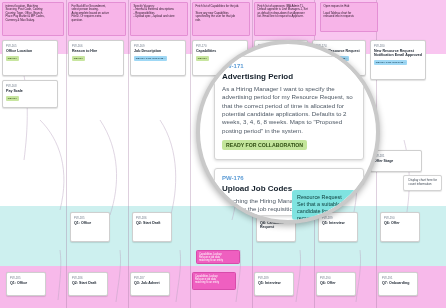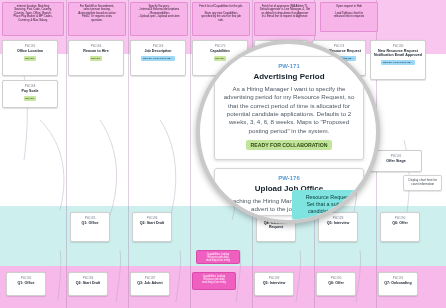--- a/index.html
+++ b/index.html
@@ -1,18 +1,18 @@
 <!DOCTYPE html>
 <html><head>
 <meta charset="utf-8">
 <style>
   html,body{margin:0;padding:0;}
   body{width:446px;height:308px;overflow:hidden;background:#ffffff;
        font-family:"Liberation Sans",sans-serif;font-size:3.4px;color:#222;}
-  #canvas{position:relative;width:446px;height:308px;overflow:hidden;text-align:center;}
+  #canvas{position:relative;width:446px;height:308px;overflow:hidden;}
 
   
   .band{position:absolute;left:0;width:446px;}
   .band-pink{background:#f9c6f0;}
   .band-white{background:#ffffff;}
   .band-cyan{background:#cdf0ef;}
   .band-pink2{background:#f7b9ea;}
 
   
   .vline{position:absolute;top:0;height:308px;width:1px;background:rgba(160,120,160,.35);}
@@ -260,21 +260,21 @@
     <div class="inner">
       <div class="magcard" style="left:14px;top:12px;width:150px;height:104px;">
         <div class="pin">PW-171</div>
         <div class="ttl">Advertising Period</div>
         <div class="bdy">As a Hiring Manager I want to specify the advertising period for my Resource Request, so that the correct period of time is allocated for potential candidate applications. Defaults to 2 weeks, 3, 4, 6, 8 weeks. Maps to "Proposed posting period" in the system.</div>
         <span class="magchip magchip-green">READY FOR COLLABORATION</span>
       </div>
 
       <div class="magcard" style="left:14px;top:124px;width:150px;height:48px;">
         <div class="pin">PW-176</div>
-        <div class="ttl">Upload Job Office</div>
+        <div class="ttl">Upload Job Codes</div>
         <div class="bdy">Attaching the Hiring Manager to upload the job advert to the job requisition.</div>
       </div>
 
       <div class="mag-note" style="left:92px;top:146px;width:72px;height:30px;background:#7fe3e0;color:#0b3b3a;">Resource Request
 Set that a suitable
 candidate for the
 requested role.</div>
     </div>
   </div>
 

